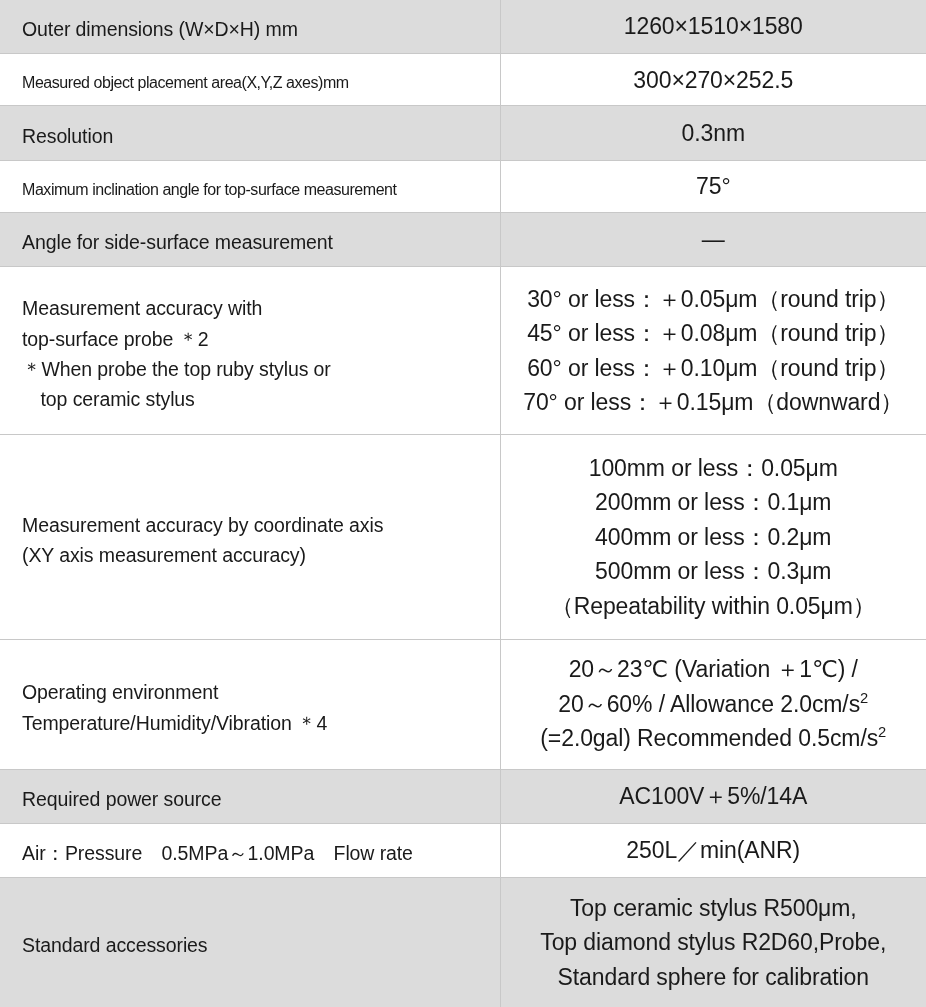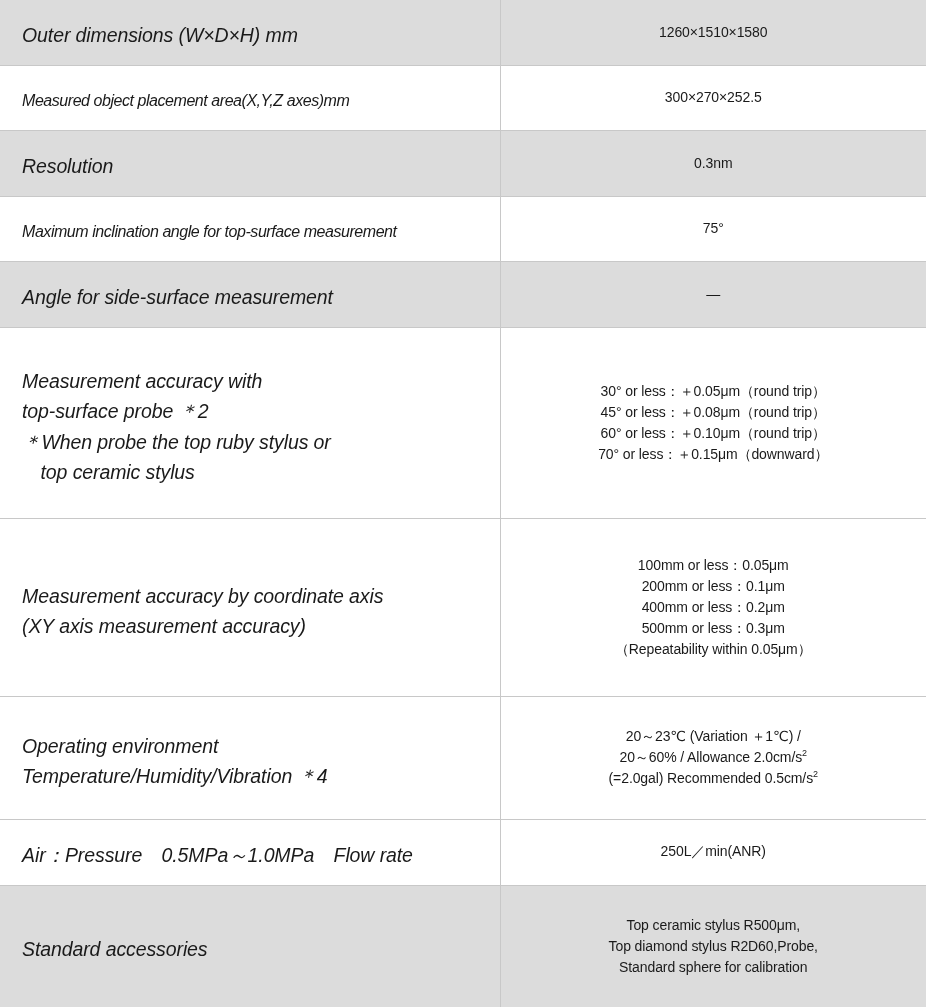--- a/index.html
+++ b/index.html
@@ -37,27 +37,26 @@
     font-weight: 400;
   }
 
   #spec-table td.cell-label {
     border-right: 1px solid #c8c8c8;
     padding: 14px 10px 7px 22px;
     text-align: left;
     font-size: 19.5px;
     line-height: 1.42;
     letter-spacing: -0.1px;
-    font-style: italic;
   }
 
   #spec-table td.cell-value {
-    padding: 14px 12px;
+    padding: 7px 12px;
     text-align: center;
-    font-size: 14px;
+    font-size: 23px;
     line-height: 1.42;
     letter-spacing: -0.1px;
   }
 
   
   #spec-table td.cell-label.condensed {
     font-size: 16px;
     letter-spacing: -0.45px;
   }
 
@@ -147,20 +146,24 @@
         <td class="cell-label block">
           <span class="line">Operating environment</span>
           <span class="line">Temperature/Humidity/Vibration ＊4</span>
         </td>
         <td class="cell-value block">
           <span class="line">20～23℃ (Variation ＋1℃) /</span>
           <span class="line">20～60% / Allowance 2.0cm/s<sup class="sq">2</sup></span>
           <span class="line">(=2.0gal) Recommended 0.5cm/s<sup class="sq">2</sup></span>
         </td>
       </tr>
+      <tr class="row-shaded">
+        <td class="cell-label">Required power source</td>
+        <td class="cell-value">AC100V＋5%/14A</td>
+      </tr>
       <tr class="row-plain">
         <td class="cell-label">Air：Pressure　0.5MPa～1.0MPa　Flow rate</td>
         <td class="cell-value">250L／min(ANR)</td>
       </tr>
       <tr class="row-shaded">
         <td class="cell-label">Standard accessories</td>
         <td class="cell-value block">
           <span class="line">Top ceramic stylus R500μm,</span>
           <span class="line">Top diamond stylus R2D60,Probe,</span>
           <span class="line">Standard sphere for calibration</span>

